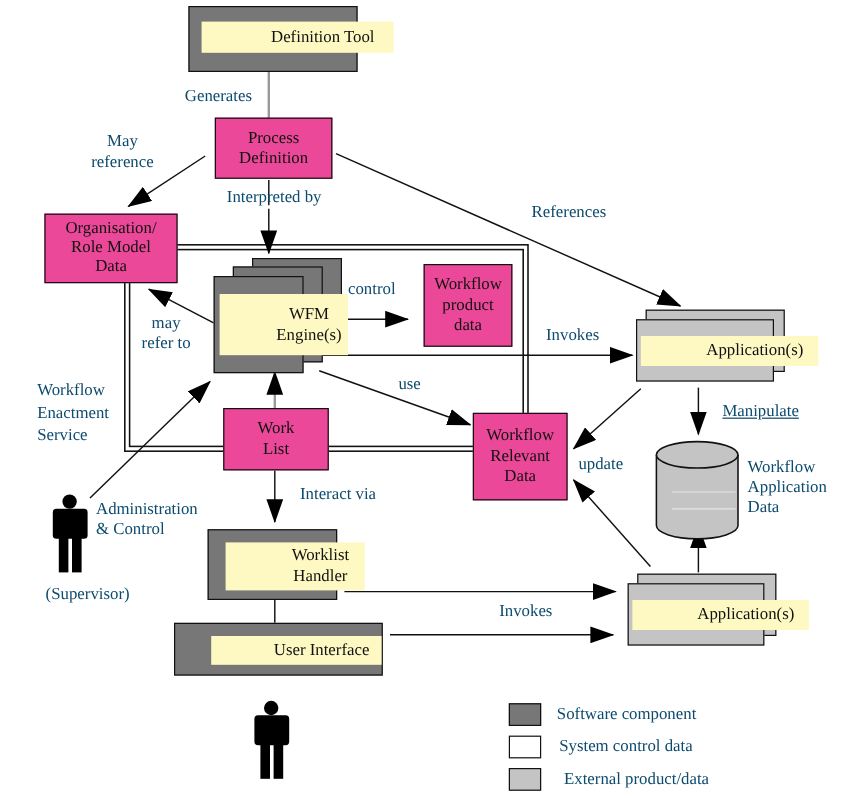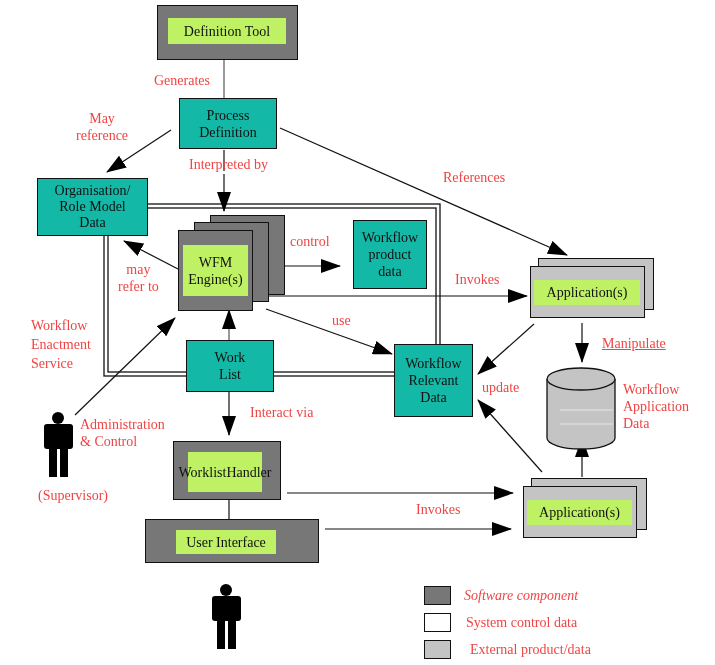--- a/index.html
+++ b/index.html
@@ -1,27 +1,27 @@
 <!DOCTYPE html>
 <html><head>
 <meta charset="utf-8">
 <style>
   html, body { margin:0; padding:0; background:#ffffff; }
   body { width:715px; height:665px; position:relative; overflow:hidden;
          font-family:"Liberation Serif", "DejaVu Serif", serif; color:#111; }
   svg { position:absolute; left:0; top:0; }
-  .lbl { position:absolute; font-size:14px; line-height:17px; white-space:nowrap; color:#ef4444; }
+  .lbl { position:absolute; font-size:14px; line-height:17px; white-space:nowrap; color:#0c4a6e; }
   .c { text-align:center; }
-  .box { position:absolute; box-sizing:border-box; border:1.5px solid #111; background:#14b8a6;
+  .box { position:absolute; box-sizing:border-box; border:1.5px solid #111; background:#ec4899;
          display:flex; align-items:center; justify-content:center; text-align:center;
          font-size:14px; line-height:17px; }
   .dark { background:#777; }
   .light { background:#c4c4c4; }
-  .inner { position:absolute; background:#bef264; display:flex; align-items:center; justify-content:center;
-           text-align:center; font-size:14px; line-height:17px; }
+  .inner { position:absolute; background:#fef9c3; display:flex; align-items:center; justify-content:center;
+           text-align:center; font-size:14px; line-height:17px;padding-left:42px; }
   .layer { position:absolute; box-sizing:border-box; border:1.5px solid #111; }
 </style>
 </head>
 <body>
 
 <svg width="715" height="665">
   <defs>
     <marker id="ah" markerWidth="10" markerHeight="8" refX="9" refY="4" orient="auto" markerUnits="userSpaceOnUse">
       <path d="M0,0 L10,4 L0,8 Z" fill="#000"></path>
     </marker>
@@ -142,21 +142,21 @@
   <div>Application</div>
   <div>Data</div>
 </div>
 
 <div class="layer light" style="left:531px;top:478px;width:116px;height:52px;"></div>
 <div class="box light" style="left:523px;top:486px;width:114px;height:52px;">
   <div class="inner" style="left:3px;top:13px;width:105px;height:25px;">Application(s)</div>
 </div>
 
 <div class="box dark" style="left:173px;top:441px;width:108px;height:59px;">
-  <div class="inner" style="left:14px;top:10px;width:74px;height:40px;flex-direction:row;">
+  <div class="inner" style="left:14px;top:10px;width:74px;height:40px;flex-direction:column;">
     <span>Worklist</span>
     <span>Handler</span>
   </div>
 </div>
 
 <div class="box dark" style="left:145px;top:519px;width:174px;height:44px;">
   <div class="inner" style="left:30px;top:10px;width:100px;height:24px;">User Interface</div>
 </div>
 
 <div class="lbl" style="left:154px;top:72px;">Generates</div>
@@ -184,18 +184,18 @@
 
 <div class="lbl" style="left:31px;top:316px;line-height:19px;">
   <div>Workflow</div>
   <div>Enactment</div>
   <div>Service</div>
 </div>
 <div class="lbl" style="left:22px;top:487px;margin-left:16px;">(Supervisor)</div>
 
 <div>
   <div class="layer" style="left:424px;top:586px;width:27px;height:19px;background:#777;"></div>
-  <div class="lbl" style="left:464px;top:587px;font-style:italic;">Software component</div>
+  <div class="lbl" style="left:464px;top:587px;">Software component</div>
   <div class="layer" style="left:424px;top:613px;width:27px;height:19px;background:#fff;"></div>
   <div class="lbl" style="left:466px;top:614px;">System control data</div>
   <div class="layer" style="left:424px;top:640px;width:27px;height:19px;background:#c4c4c4;"></div>
   <div class="lbl" style="left:470px;top:641px;">External product/data</div>
 </div>
 
 </body></html>

